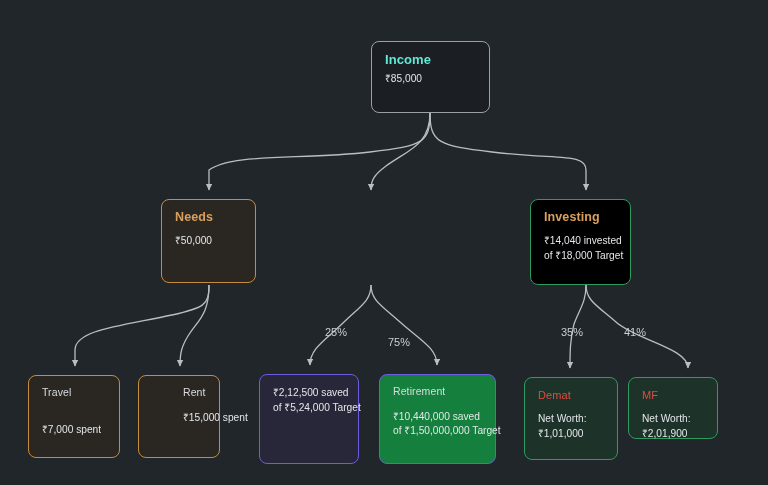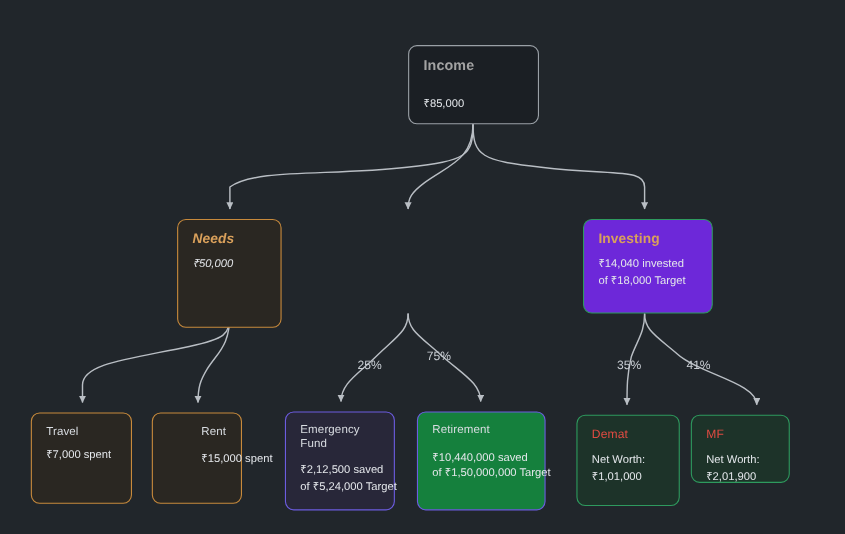--- a/index.html
+++ b/index.html
@@ -44,48 +44,47 @@
     line-height: 1.45;
     margin: 0;
     white-space: nowrap;
   }
   
   .n-income {
     left: 371px; top: 41px; width: 119px; height: 72px;
     border-color: #9aa0a6;
     background: #1b1f24;
   }
-  .n-income .node-title { color: #a3a3a3; font-size: 13px; margin-bottom: 21px; }
+  .n-income .node-title { color: #5eead4; font-size: 13px; margin-bottom: 5px; }
   
   .n-needs {
-    left: 161px; top: 199px; width: 95px; height: 99px;
+    left: 161px; top: 199px; width: 95px; height: 84px;
     border-color: #c88a3c;
     background: #2a2722;
-    font-style: italic;
   }
   .n-needs .node-title { color: #d9a05b; }
   .n-savings {
     left: 320px; top: 199px; width: 101px; height: 86px;
     border-color: #6c5ce0;
     background: #282739;
   }
   .n-savings .node-title { color: #d9a05b; }
   .n-investing {
-    left: 530px; top: 199px; width: 118px; height: 86px;
+    left: 530px; top: 199px; width: 101px; height: 86px;
     border-color: #2e9a5e;
-    background: #6d28d9;
+    background: #000000;
   }
   .n-investing .node-title { color: #d9a05b; }
   
   .n-travel {
     left: 28px; top: 375px; width: 92px; height: 83px;
     border-color: #c88a3c;
     background: #2a2722;
   }
-  .n-travel .node-title { color: #d8dce1; font-weight: normal; font-size: 10.5px; margin-bottom: 8px; }
+  .n-travel .node-title { color: #d8dce1; font-weight: normal; font-size: 10.5px; margin-bottom: 24px; }
   .n-rent {
     left: 138px; top: 375px; width: 82px; height: 83px;
     border-color: #c88a3c;
     background: #2a2722;
     padding-left: 44px;
   }
   .n-rent .node-title { color: #d8dce1; font-weight: normal; font-size: 10.5px; margin-bottom: 12px; }
   .n-emergency {
     left: 259px; top: 374px; width: 100px; height: 90px;
     border-color: #6c5ce0;
@@ -113,21 +112,21 @@
 
   .edge-label {
     position: absolute;
     font-size: 11px;
     color: #c9ced4;
     z-index: 3;
     white-space: nowrap;
     font-family: "Liberation Sans", sans-serif;
   }
   .lbl-25 { left: 325px; top: 326px; }
-  .lbl-75 { left: 388px; top: 318px; }
+  .lbl-75 { left: 388px; top: 336px; }
   .lbl-35 { left: 561px; top: 326px; }
   .lbl-65 { left: 624px; top: 326px; }
 </style>
 </head>
 <body>
 
 <div id="canvas">
 
   <svg id="edge-layer" viewBox="0 0 768 485">
     <defs>
@@ -178,21 +177,20 @@
     <div class="node-title">Travel</div>
     <div class="node-line">₹7,000 spent</div>
   </div>
 
   <div class="node n-rent">
     <div class="node-title">Rent</div>
     <div class="node-line">₹15,000 spent</div>
   </div>
 
   <div class="node n-emergency">
-    <div class="node-title">Emergency Fund</div>
     <div class="node-line">₹2,12,500 saved</div>
     <div class="node-line">of ₹5,24,000 Target</div>
   </div>
 
   <div class="node n-retirement">
     <div class="node-title">Retirement</div>
     <div class="node-line">₹10,440,000 saved</div>
     <div class="node-line">of ₹1,50,000,000 Target</div>
   </div>
 

